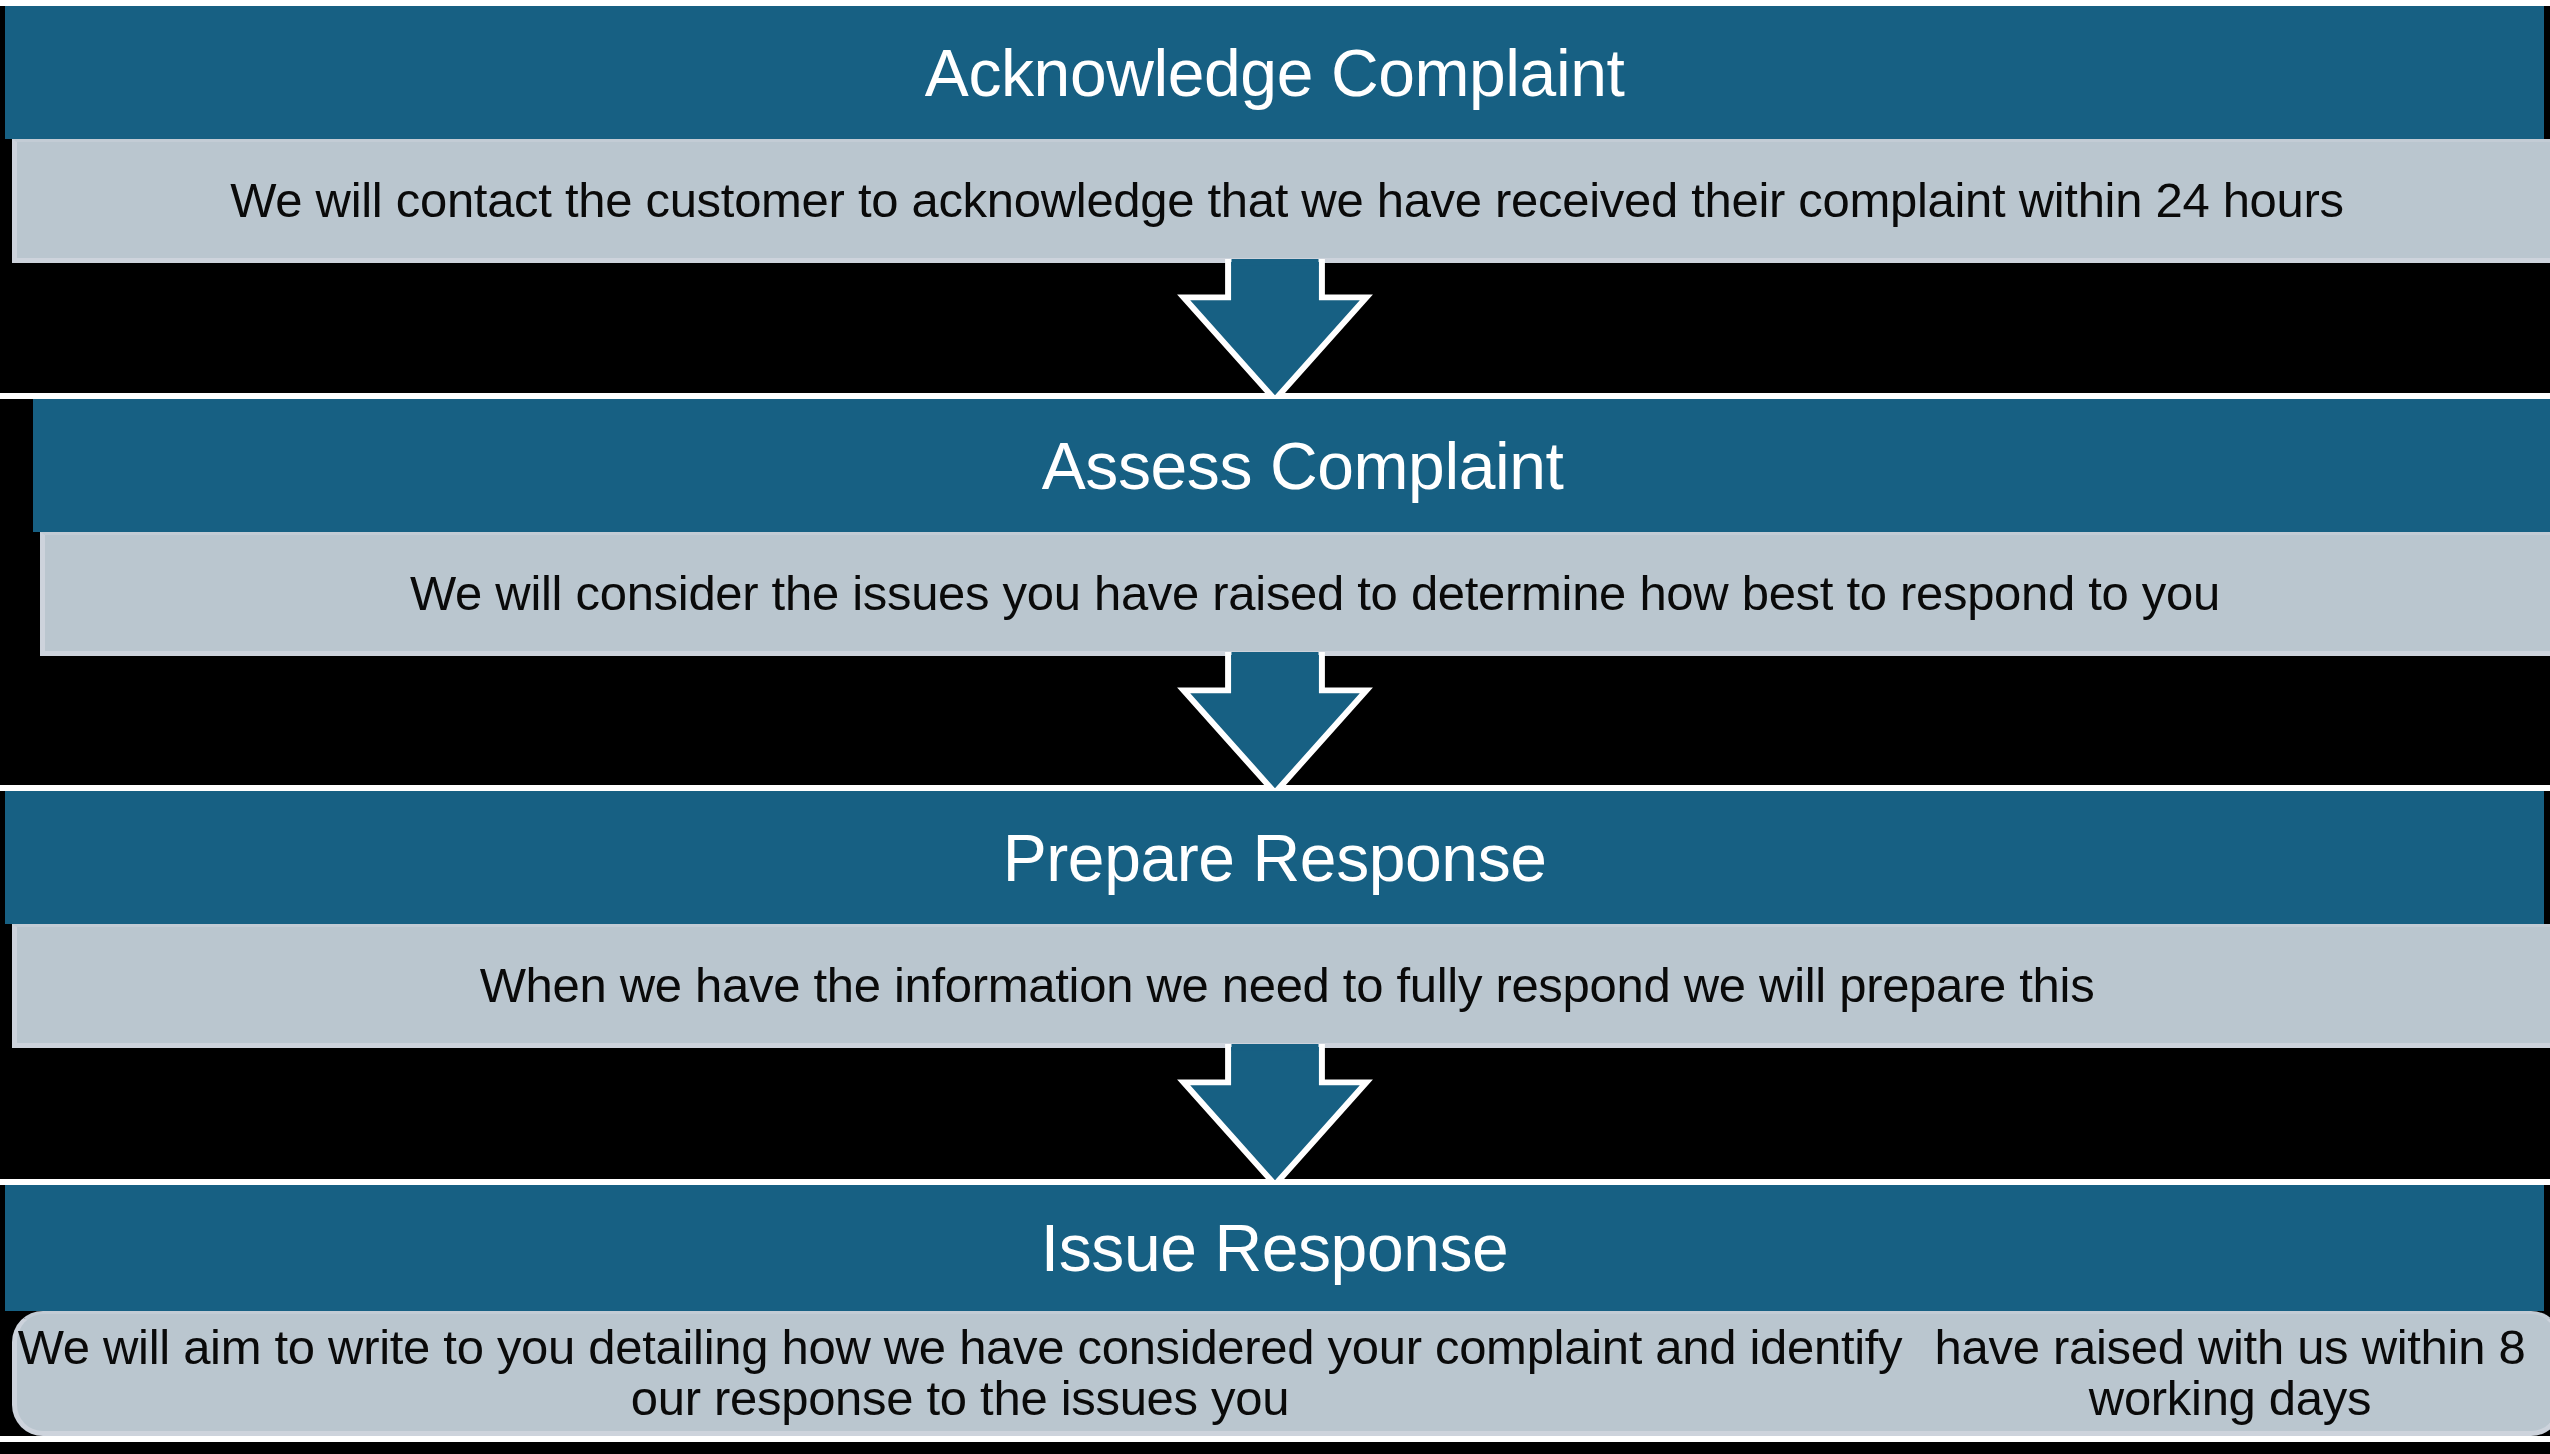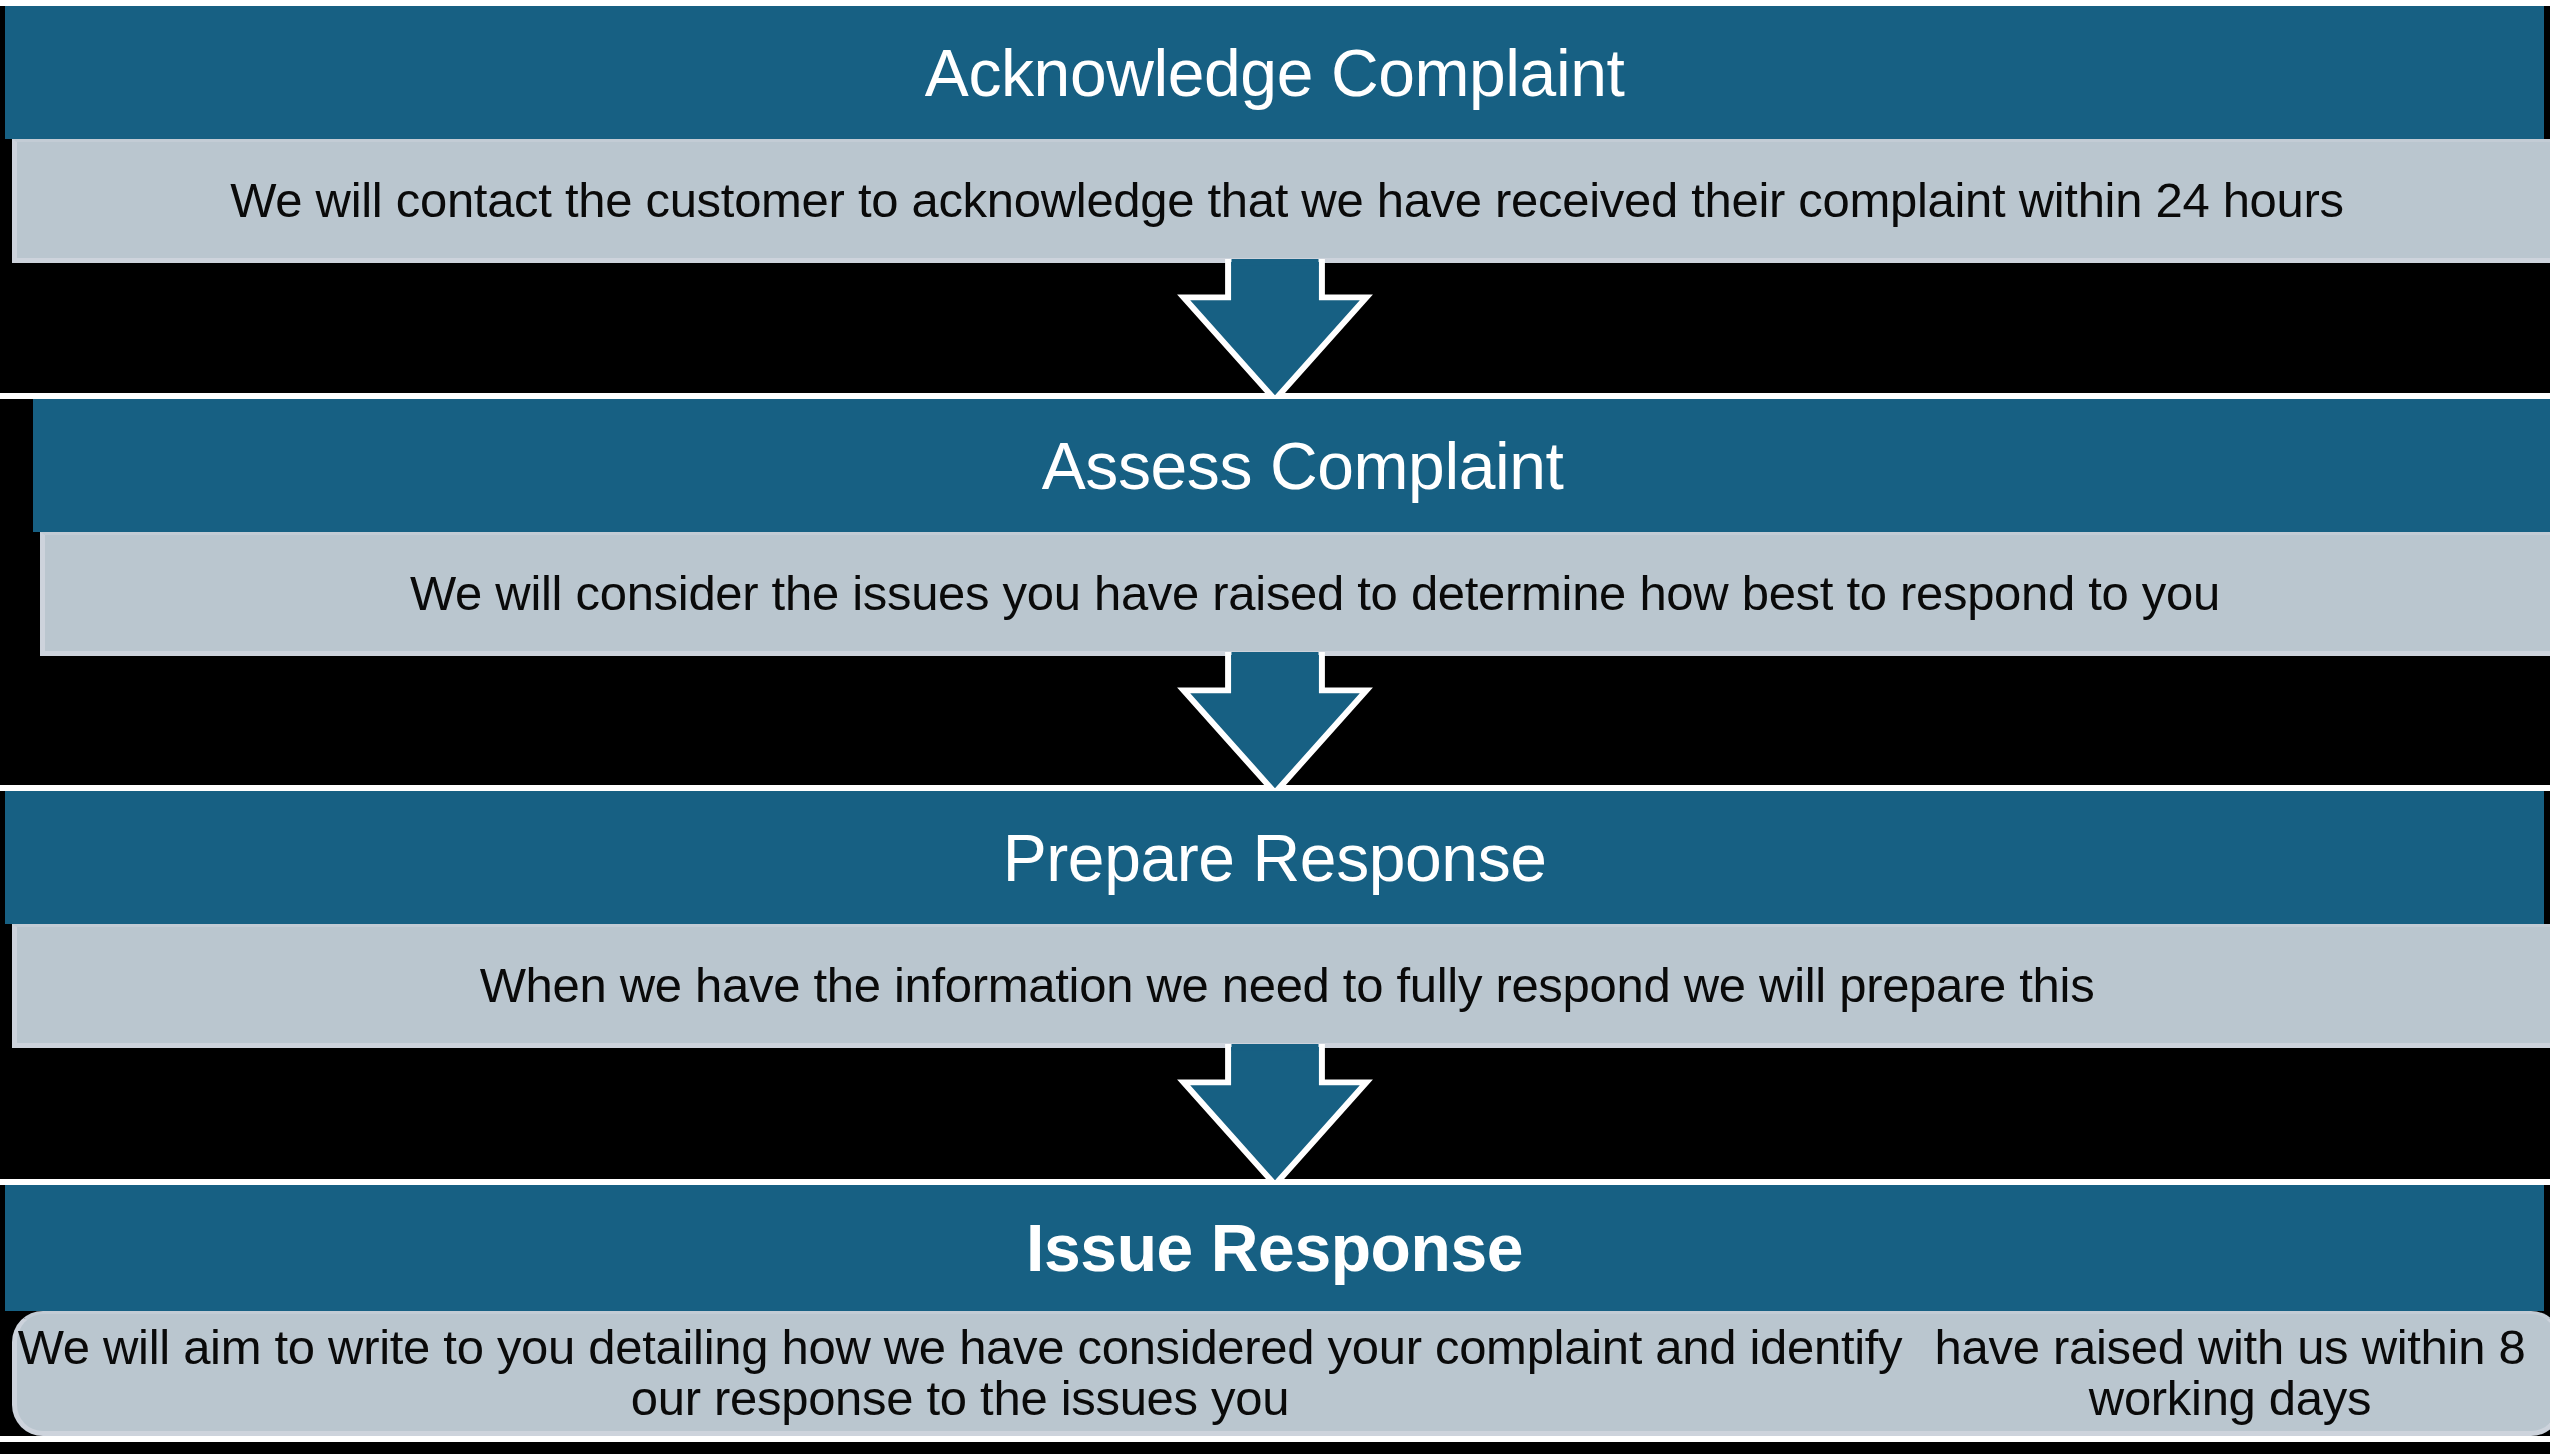--- a/index.html
+++ b/index.html
@@ -58,20 +58,20 @@
   <div class="step-body">When we have the information we need to fully respond we will prepare this</div>
 </div>
 
 <div class="white-strip" style="top:1179px;height:6px;"></div>
 <svg class="arrow" style="top:1044px;" viewBox="0 0 260 170">
   <polygon points="75,0 185,0 185,45 237,45 130,165 23,45 75,45" fill="#176083" stroke="#ffffff" stroke-width="7" stroke-linejoin="miter"></polygon>
   <rect x="79" y="0" width="102" height="8" fill="#176083"></rect>
 </svg>
 
 <div class="step" style="top:1185px;height:257px;">
-  <div class="step-header" style="height:126px;font-weight:bold;">Issue Response</div>
+  <div class="step-header" style="height:126px;">Issue Response</div>
   <div class="step-body" style="top:126px;height:125px;border-radius:31px;">
     <span>We will aim to write to you detailing how we have considered your complaint and identify our response to the issues you</span>
     <span>have raised with us within 8 working days</span>
   </div>
 </div>
 <div class="white-strip" style="top:1436px;height:6px;"></div>
 
 
 </body></html>

